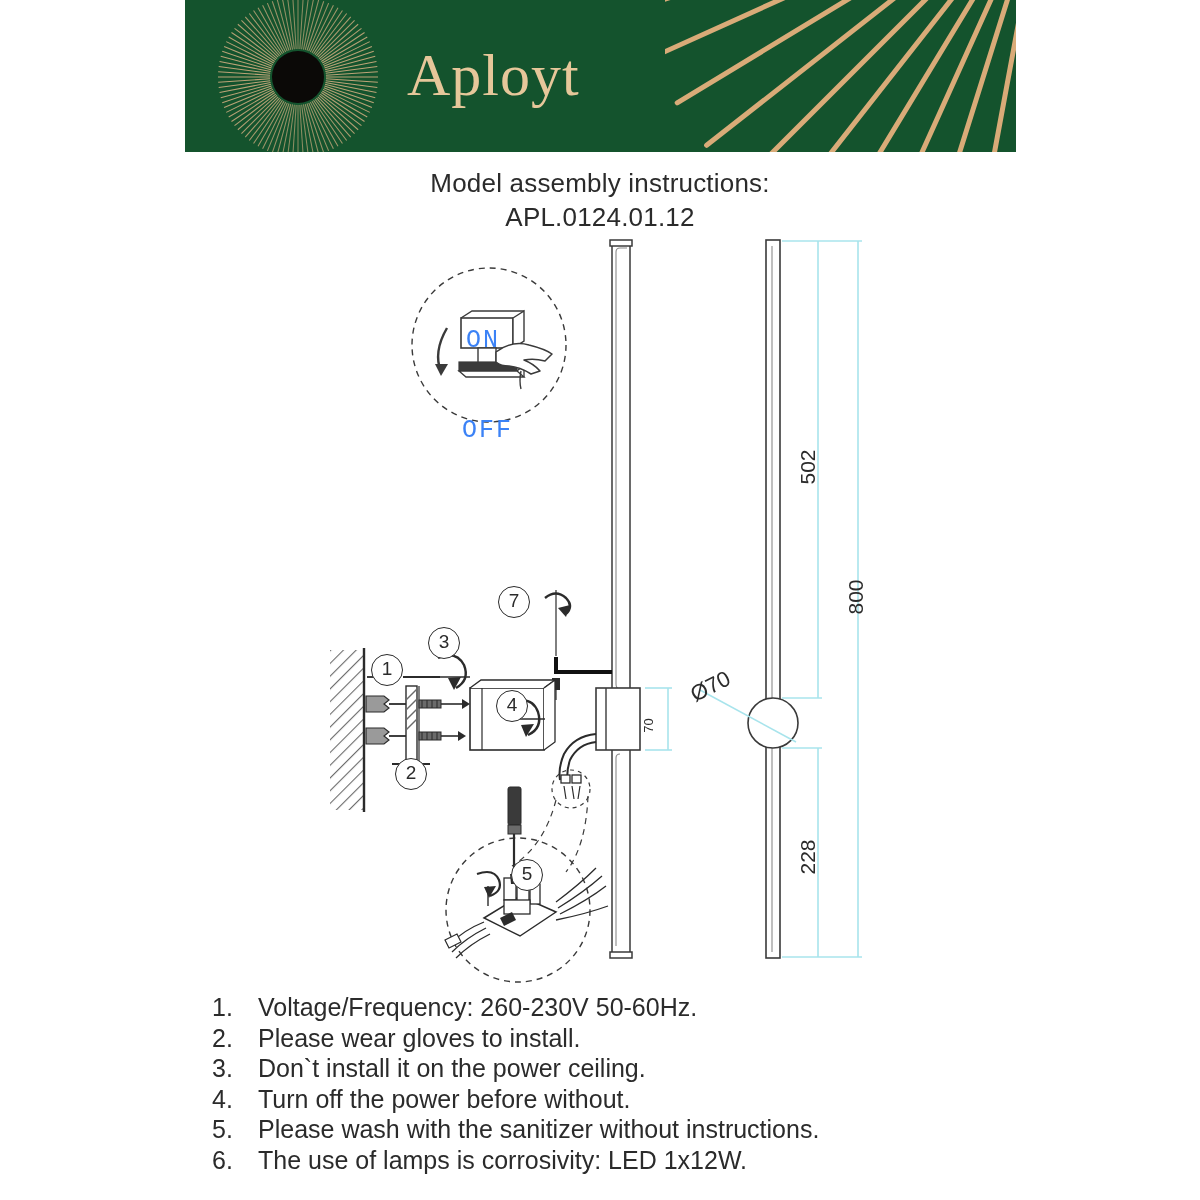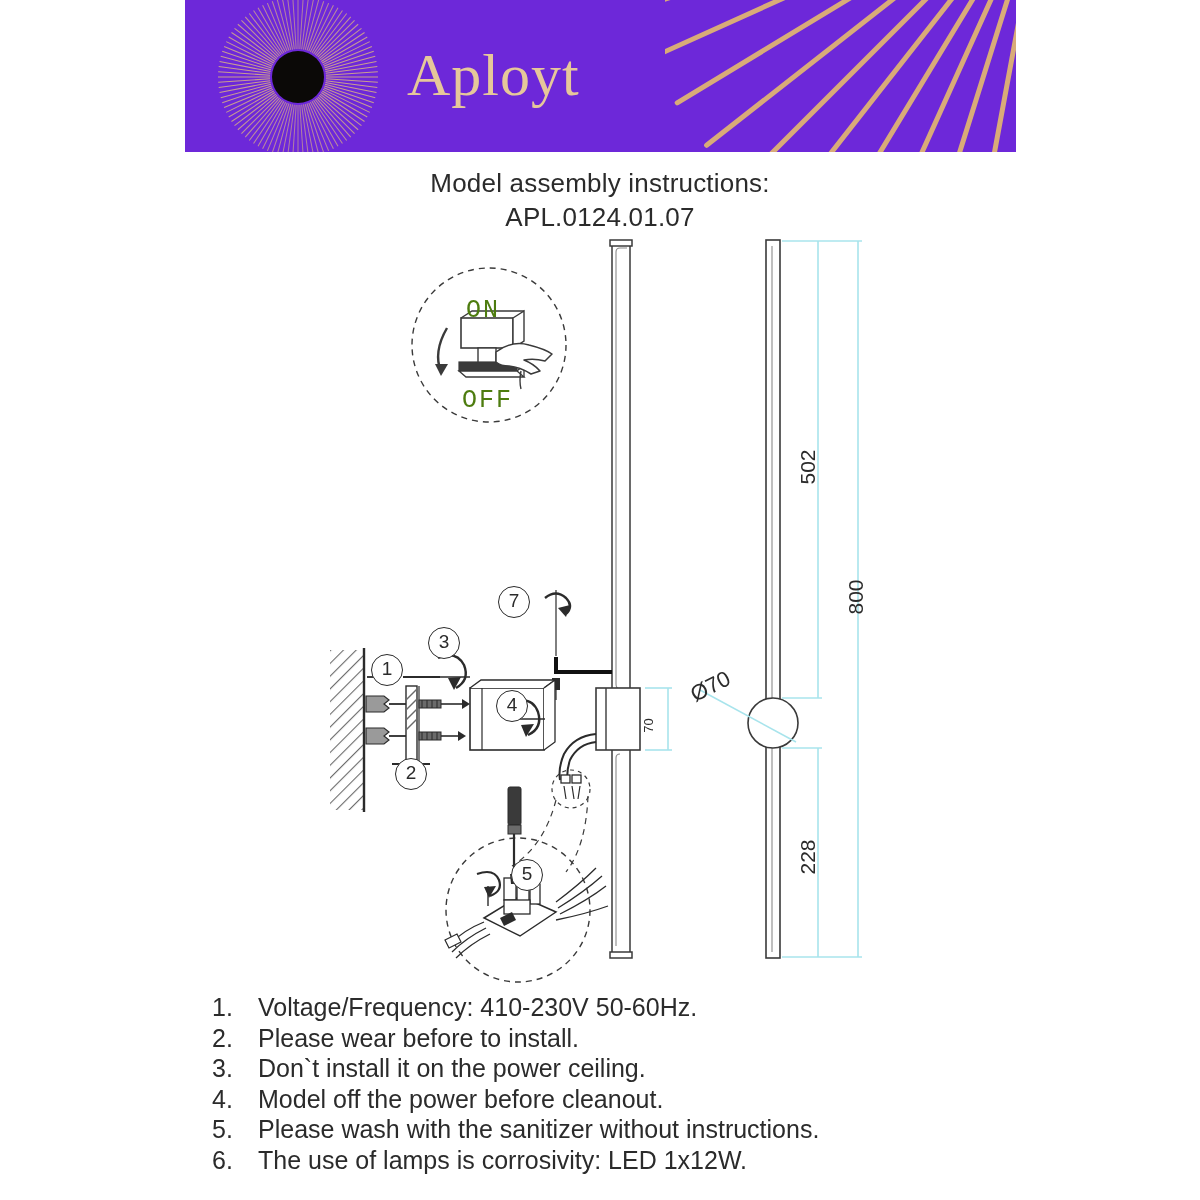--- a/index.html
+++ b/index.html
@@ -20,21 +20,21 @@
     background: #ffffff;
   }
 
   
   #banner {
     position: absolute;
     left: 185px;
     top: 0;
     width: 831px;
     height: 152px;
-    background: #6d28d9;
+    background: #14532d;
     overflow: hidden;
   }
   #banner-logo {
     position: absolute;
     left: 28px;
     top: -8px;
     width: 170px;
     height: 170px;
   }
   #banner-rays {
@@ -129,21 +129,22 @@
   #callout-4 { left: 496px; top: 690px; }
   #callout-5 { left: 511px; top: 859px; }
   #callout-7 { left: 498px; top: 586px; }
 
   
   .onoff-text {
     position: absolute;
     font-family: "Liberation Mono", monospace;
     font-size: 25px;
     letter-spacing: 2px;
-    color: #4d7c0f;
+    color: #3b82f6;
+    margin-top: 30px;
   }
   #on-text  { left: 466px; top: 296px; }
   #off-text { left: 462px; top: 386px; }
 
   
   #notes {
     position: absolute;
     left: 212px;
     top: 992px;
     width: 960px;
@@ -289,21 +290,21 @@
           <line x1="340.7" y1="17.3" x2="-42.8" y2="88.4"></line>
           <line x1="340.1" y1="12.5" x2="-49.2" y2="37.0"></line>
         </g>
     </svg>
 
     <div id="brand-name">Aployt</div>
   </div>
 
   <div id="title-block">
     <div class="t-line">Model assembly instructions:</div>
-    <div class="t-line">APL.0124.01.07</div>
+    <div class="t-line">APL.0124.01.12</div>
   </div>
 
   <svg id="artwork" viewBox="0 0 1200 1200">
 
     <g>
       <circle cx="489" cy="345" r="77" fill="#fff" stroke="#3a3a3a" stroke-width="1.4" stroke-dasharray="6 5"></circle>
 
       <rect x="461" y="318" width="52" height="30" fill="#fff" stroke="#3a3a3a" stroke-width="1.6"></rect>
       <path d="M513 318 L524 311 L524 341 L513 348 Z" fill="#fff" stroke="#3a3a3a" stroke-width="1.4"></path>
       <path d="M461 318 L472 311 L524 311" fill="none" stroke="#3a3a3a" stroke-width="1.4"></path>
@@ -489,33 +490,33 @@
   <div class="callout" id="callout-1">1</div>
   <div class="callout" id="callout-2">2</div>
   <div class="callout" id="callout-3">3</div>
   <div class="callout" id="callout-4">4</div>
   <div class="callout" id="callout-5">5</div>
   <div class="callout" id="callout-7">7</div>
 
   <div id="notes">
     <div class="note-row">
       <span class="note-num">1.</span>
-      <span class="note-text">Voltage/Frequency: 410-230V 50-60Hz.</span>
+      <span class="note-text">Voltage/Frequency: 260-230V 50-60Hz.</span>
     </div>
     <div class="note-row">
       <span class="note-num">2.</span>
-      <span class="note-text">Please wear before to install.</span>
+      <span class="note-text">Please wear gloves to install.</span>
     </div>
     <div class="note-row">
       <span class="note-num">3.</span>
       <span class="note-text">Don`t install it on the power ceiling.</span>
     </div>
     <div class="note-row">
       <span class="note-num">4.</span>
-      <span class="note-text">Model off the power before cleanout.</span>
+      <span class="note-text">Turn off the power before without.</span>
     </div>
     <div class="note-row">
       <span class="note-num">5.</span>
       <span class="note-text">Please wash with the sanitizer without instructions.</span>
     </div>
     <div class="note-row">
       <span class="note-num">6.</span>
       <span class="note-text">The use of lamps is corrosivity: LED 1x12W.</span>
     </div>
   </div>

